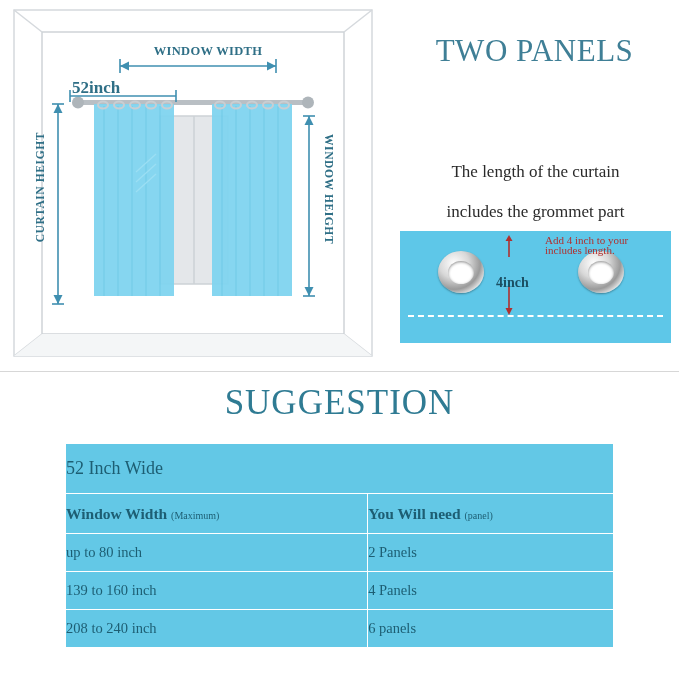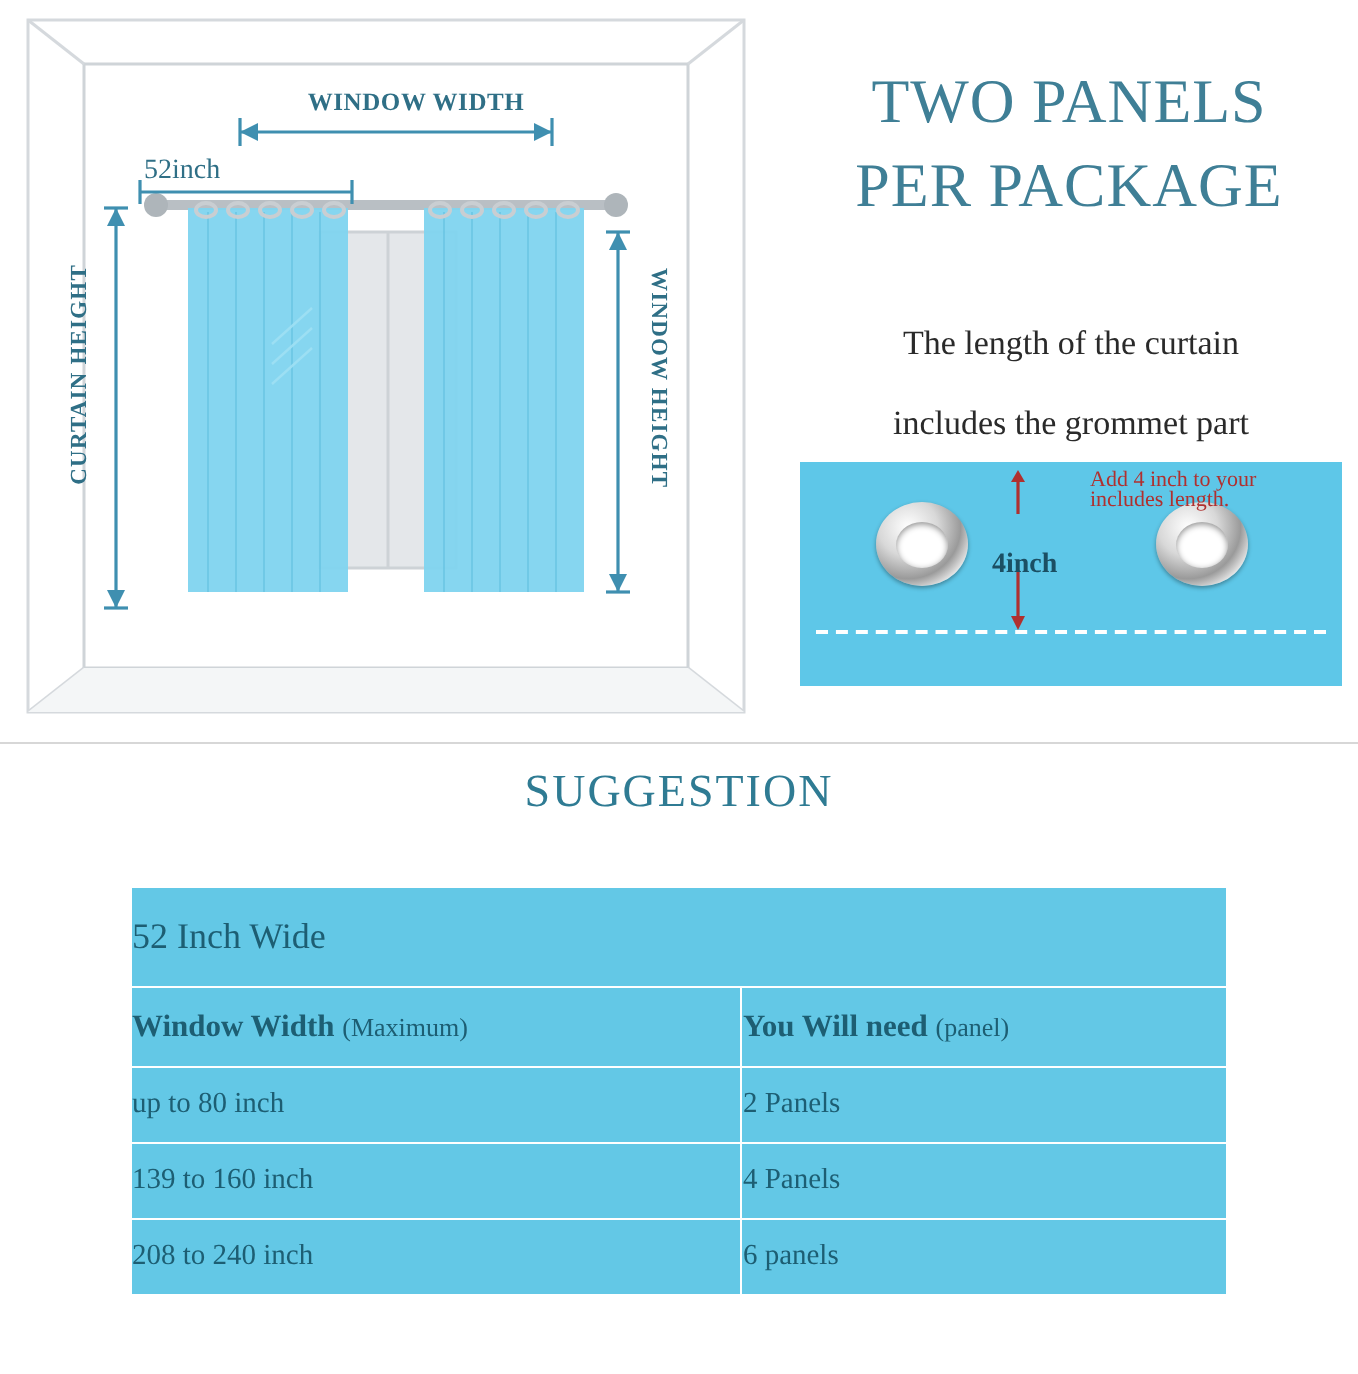--- a/index.html
+++ b/index.html
@@ -38,22 +38,22 @@
     width: 180px;
     text-align: center;
     font-size: 12.5px;
     font-weight: bold;
     color: #2f6f86;
     letter-spacing: .3px;
   }
   .size-52 {
     position: absolute;
     left: 64px; top: 74px;
-    font-size: 14px;
-    font-weight: normal;
+    font-size: 17px;
+    font-weight: bold;
     color: #2f6f86;
   }
   .curtain-height-label {
     position: absolute;
     left: 26px; top: 128px;
     width: 16px;
     font-size: 11.5px;
     font-weight: bold;
     color: #2f6f86;
     writing-mode: vertical-rl;
@@ -165,21 +165,21 @@
     background: #d7d7d7;
   }
 
   
   .suggestion-title {
     position: absolute;
     left: 0; top: 383px;
     width: 679px;
     text-align: center;
     color: #2f7b93;
-    font-size: 23px;
+    font-size: 35px;
     letter-spacing: 1px;
   }
 
   table.sugg {
     position: absolute;
     left: 65px; top: 443px;
     width: 549px;
     border-collapse: collapse;
     color: #1d5e73;
   }
@@ -193,21 +193,21 @@
   table.sugg td.head-wide {
     font-size: 18px;
     height: 49px;
   }
   table.sugg td.col-head {
     font-size: 15.5px;
     font-weight: bold;
     height: 39px;
   }
   .small-note {
-    font-size: 13px;
+    font-size: 10px;
     font-weight: normal;
   }
 </style>
 </head>
 <body>
 
 <div class="top-section">
 
   <div class="room">
     <svg class="room-svg" width="370" height="360" viewBox="0 0 370 360">
@@ -299,21 +299,20 @@
     </svg>
 
     <div class="win-width-label">WINDOW WIDTH</div>
     <div class="size-52">52inch</div>
     <div class="curtain-height-label">CURTAIN HEIGHT</div>
     <div class="window-height-label">WINDOW HEIGHT</div>
   </div>
 
   <div class="headline">
     <div>TWO PANELS</div>
-    <div>PER PACKAGE</div>
   </div>
 
   <div class="subline">
     <div>The length of the curtain</div>
     <div>includes the grommet  part</div>
   </div>
 
   <div class="grommet-box">
     <div class="grommet left"></div>
     <div class="grommet right"></div>

